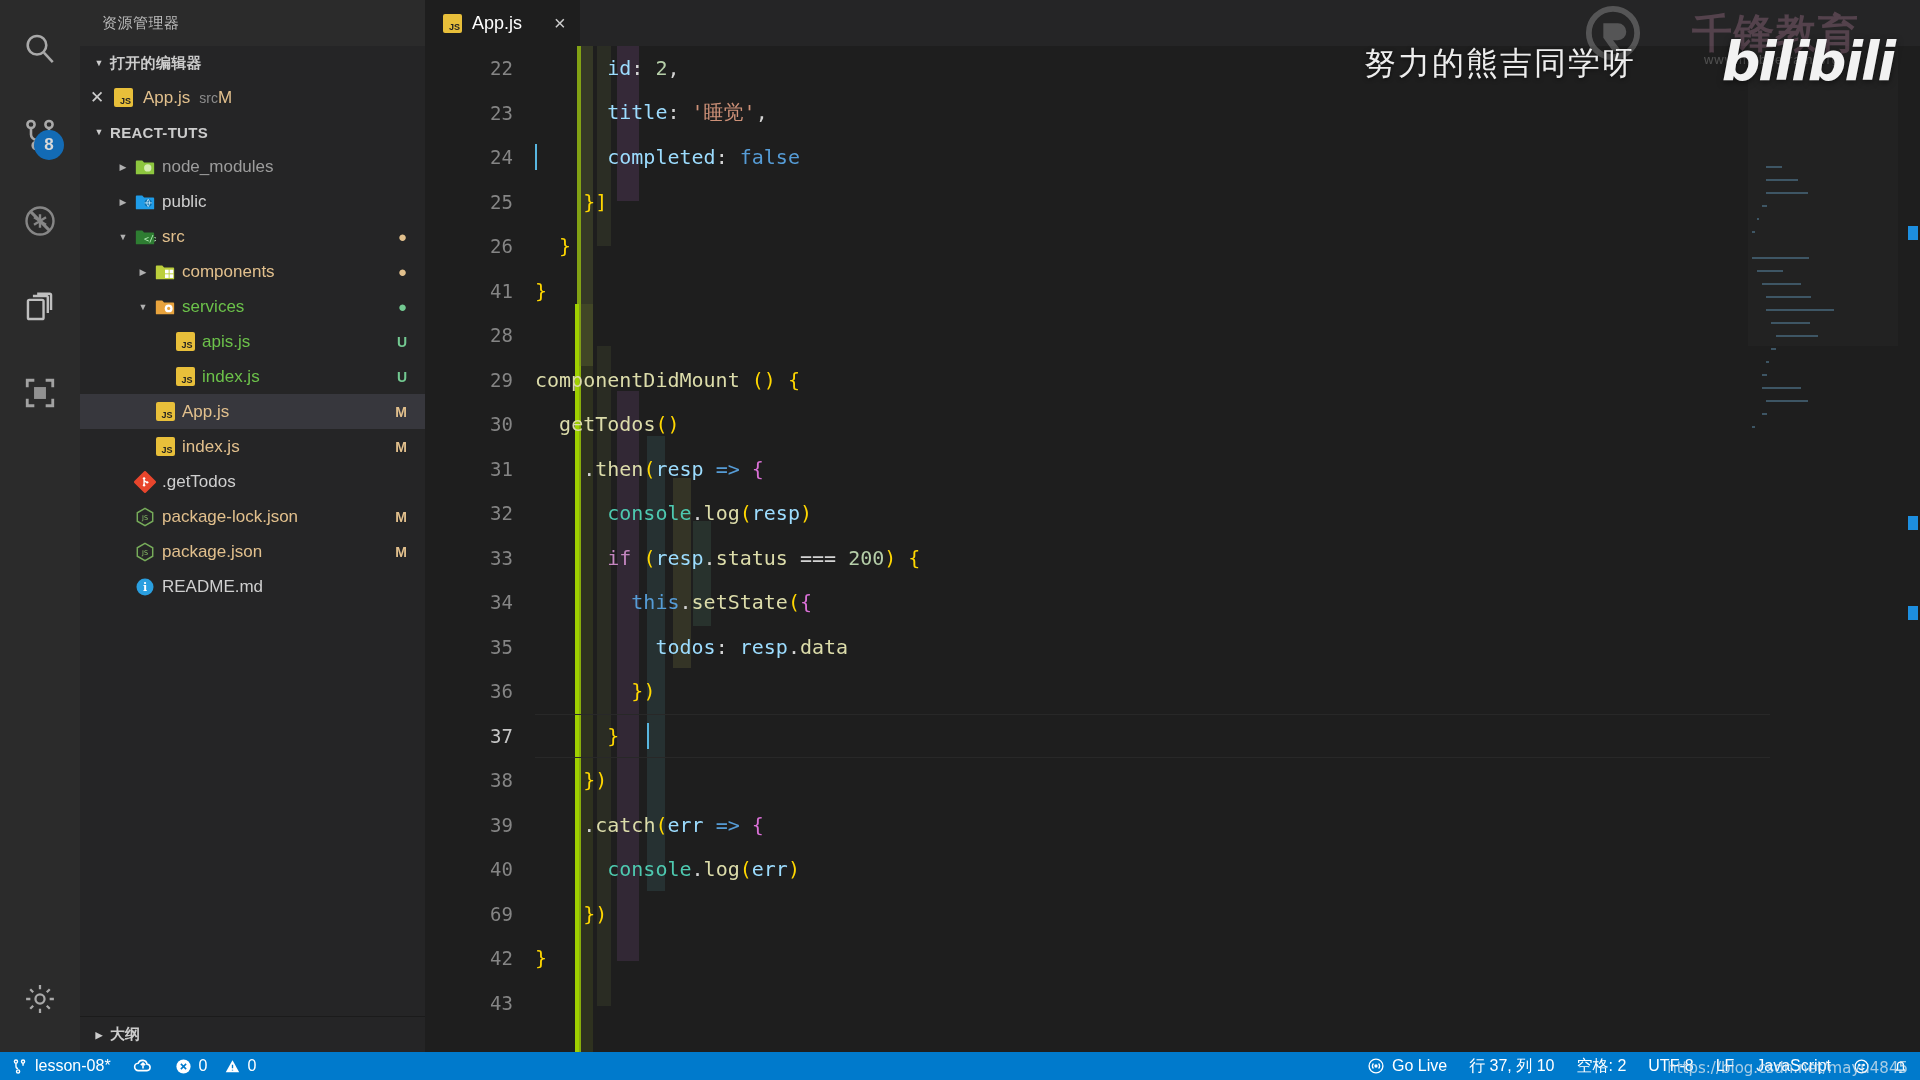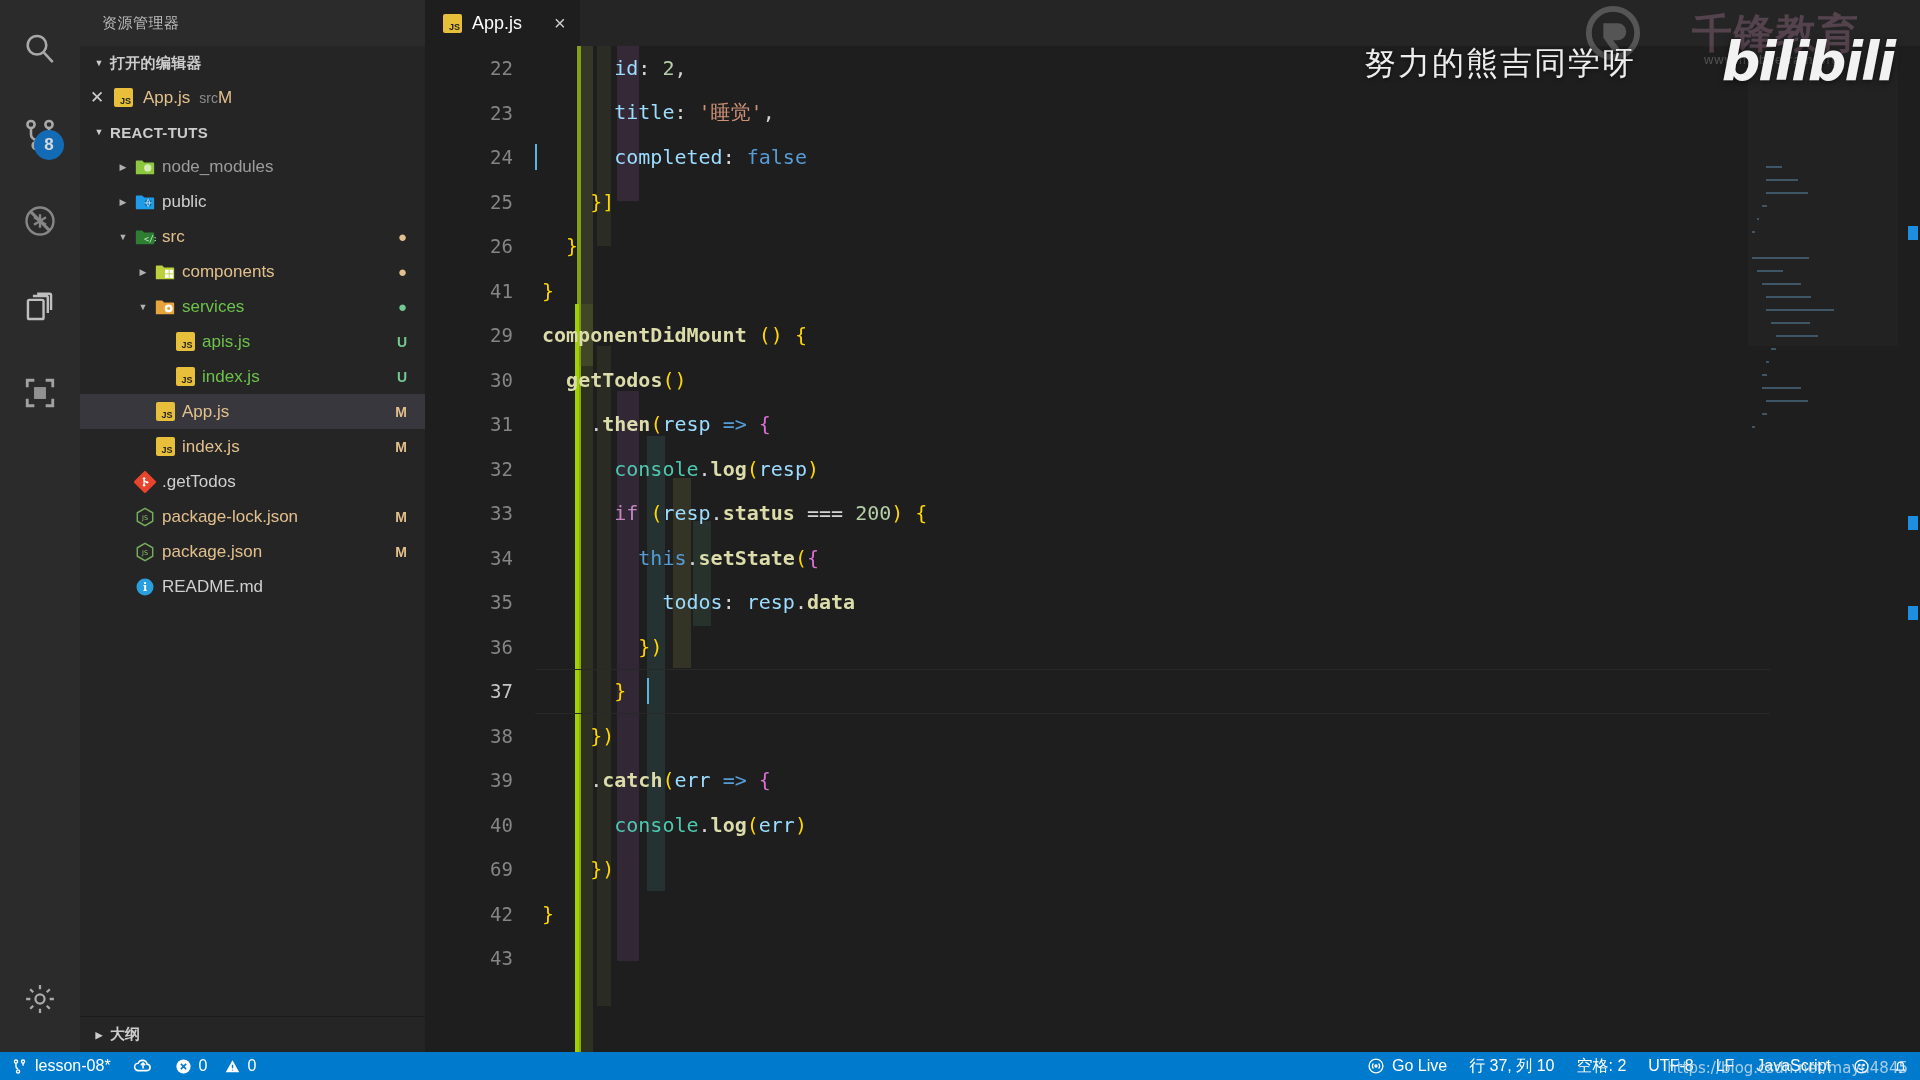--- a/index.html
+++ b/index.html
@@ -114,28 +114,28 @@
   .code-line {
     position:relative; height:44.5px; display:flex; align-items:center;
     font-family:"DejaVu Sans Mono", monospace; font-size:20px;
   }
   .ln {
     width:110px; text-align:right; padding-right:22px;
     color:#858585; flex:none; font-size:19px;
     font-family:"DejaVu Sans Mono", monospace;
   }
   .ln.cur { color:#c6c6c6; font-weight:400; }
-  .code-text { white-space:pre; color:#d4d4d4;margin-left:7px; }
+  .code-text { white-space:pre; color:#d4d4d4; }
   .indent-guides { position:absolute; top:0; bottom:0; left:0; right:0; pointer-events:none; }
   .ig { position:absolute; top:0; bottom:0; width:1px; background:#404040; }
 
   
   .t-key    { color:#c586c0; }
   .t-kw     { color:#569cd6; }
-  .t-fn     { color:#dcdcaa;font-weight:bold; }
+  .t-fn     { color:#dcdcaa; }
   .t-prop   { color:#9cdcfe; }
   .t-str    { color:#ce9178; }
   .t-num    { color:#b5cea8; }
   .t-obj    { color:#4ec9b0; }
   .t-par1   { color:#ffd700; }
   .t-par2   { color:#da70d6; }
   .t-plain  { color:#d4d4d4; }
 
   .cur-line-hl {
     position:absolute; left:110px; right:150px; height:44.5px;
@@ -475,20 +475,24 @@
           <span class="ln">25</span>
           <span class="code-text">    <span class="t-par1">}</span><span class="t-par1">]</span></span>
         </div>
         <div class="code-line">
           <span class="ln">26</span>
           <span class="code-text">  <span class="t-par1">}</span></span>
         </div>
         <div class="code-line">
           <span class="ln">41</span>
           <span class="code-text"><span class="t-par1">}</span></span>
+        </div>
+        <div class="code-line">
+          <span class="ln">28</span>
+          <span class="code-text"></span>
         </div>
         <div class="code-line">
           <span class="ln">29</span>
           <span class="code-text"><span class="t-fn">componentDidMount</span> <span class="t-par1">(</span><span class="t-par1">)</span> <span class="t-par1">{</span></span>
         </div>
         <div class="code-line">
           <span class="ln">30</span>
           <span class="code-text">  <span class="t-fn">getTodos</span><span class="t-par1">(</span><span class="t-par1">)</span></span>
         </div>
         <div class="code-line">

